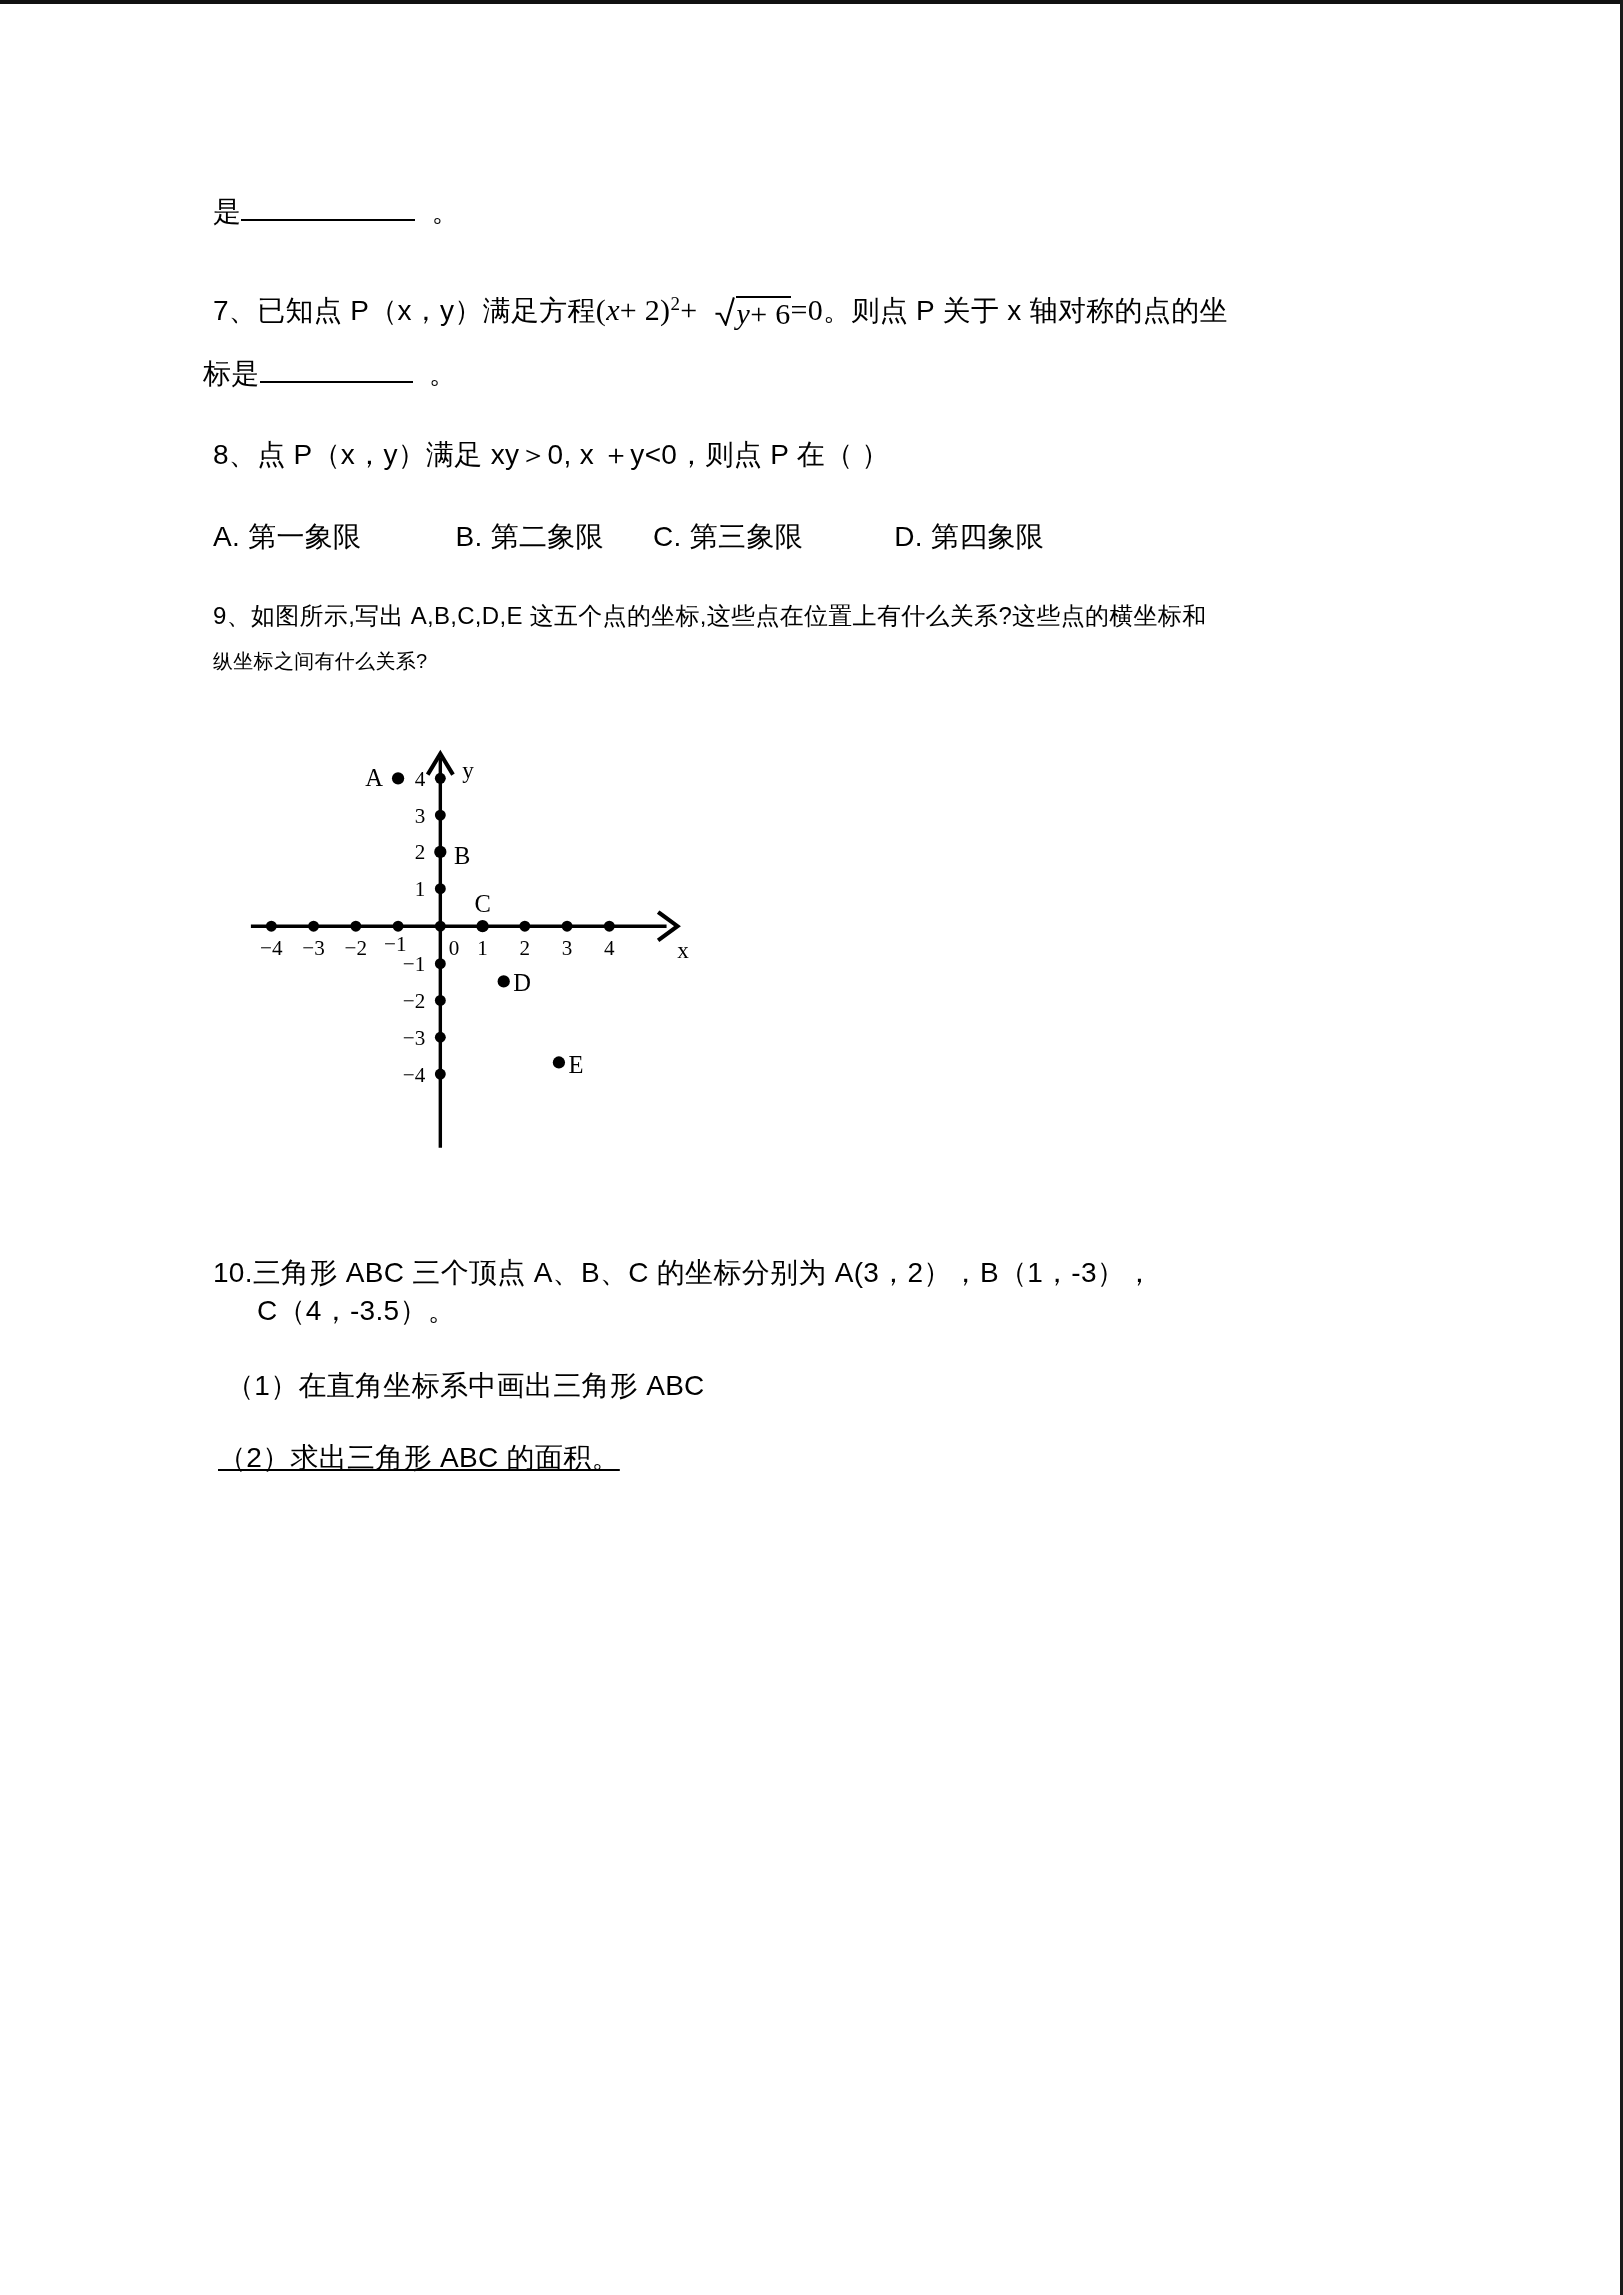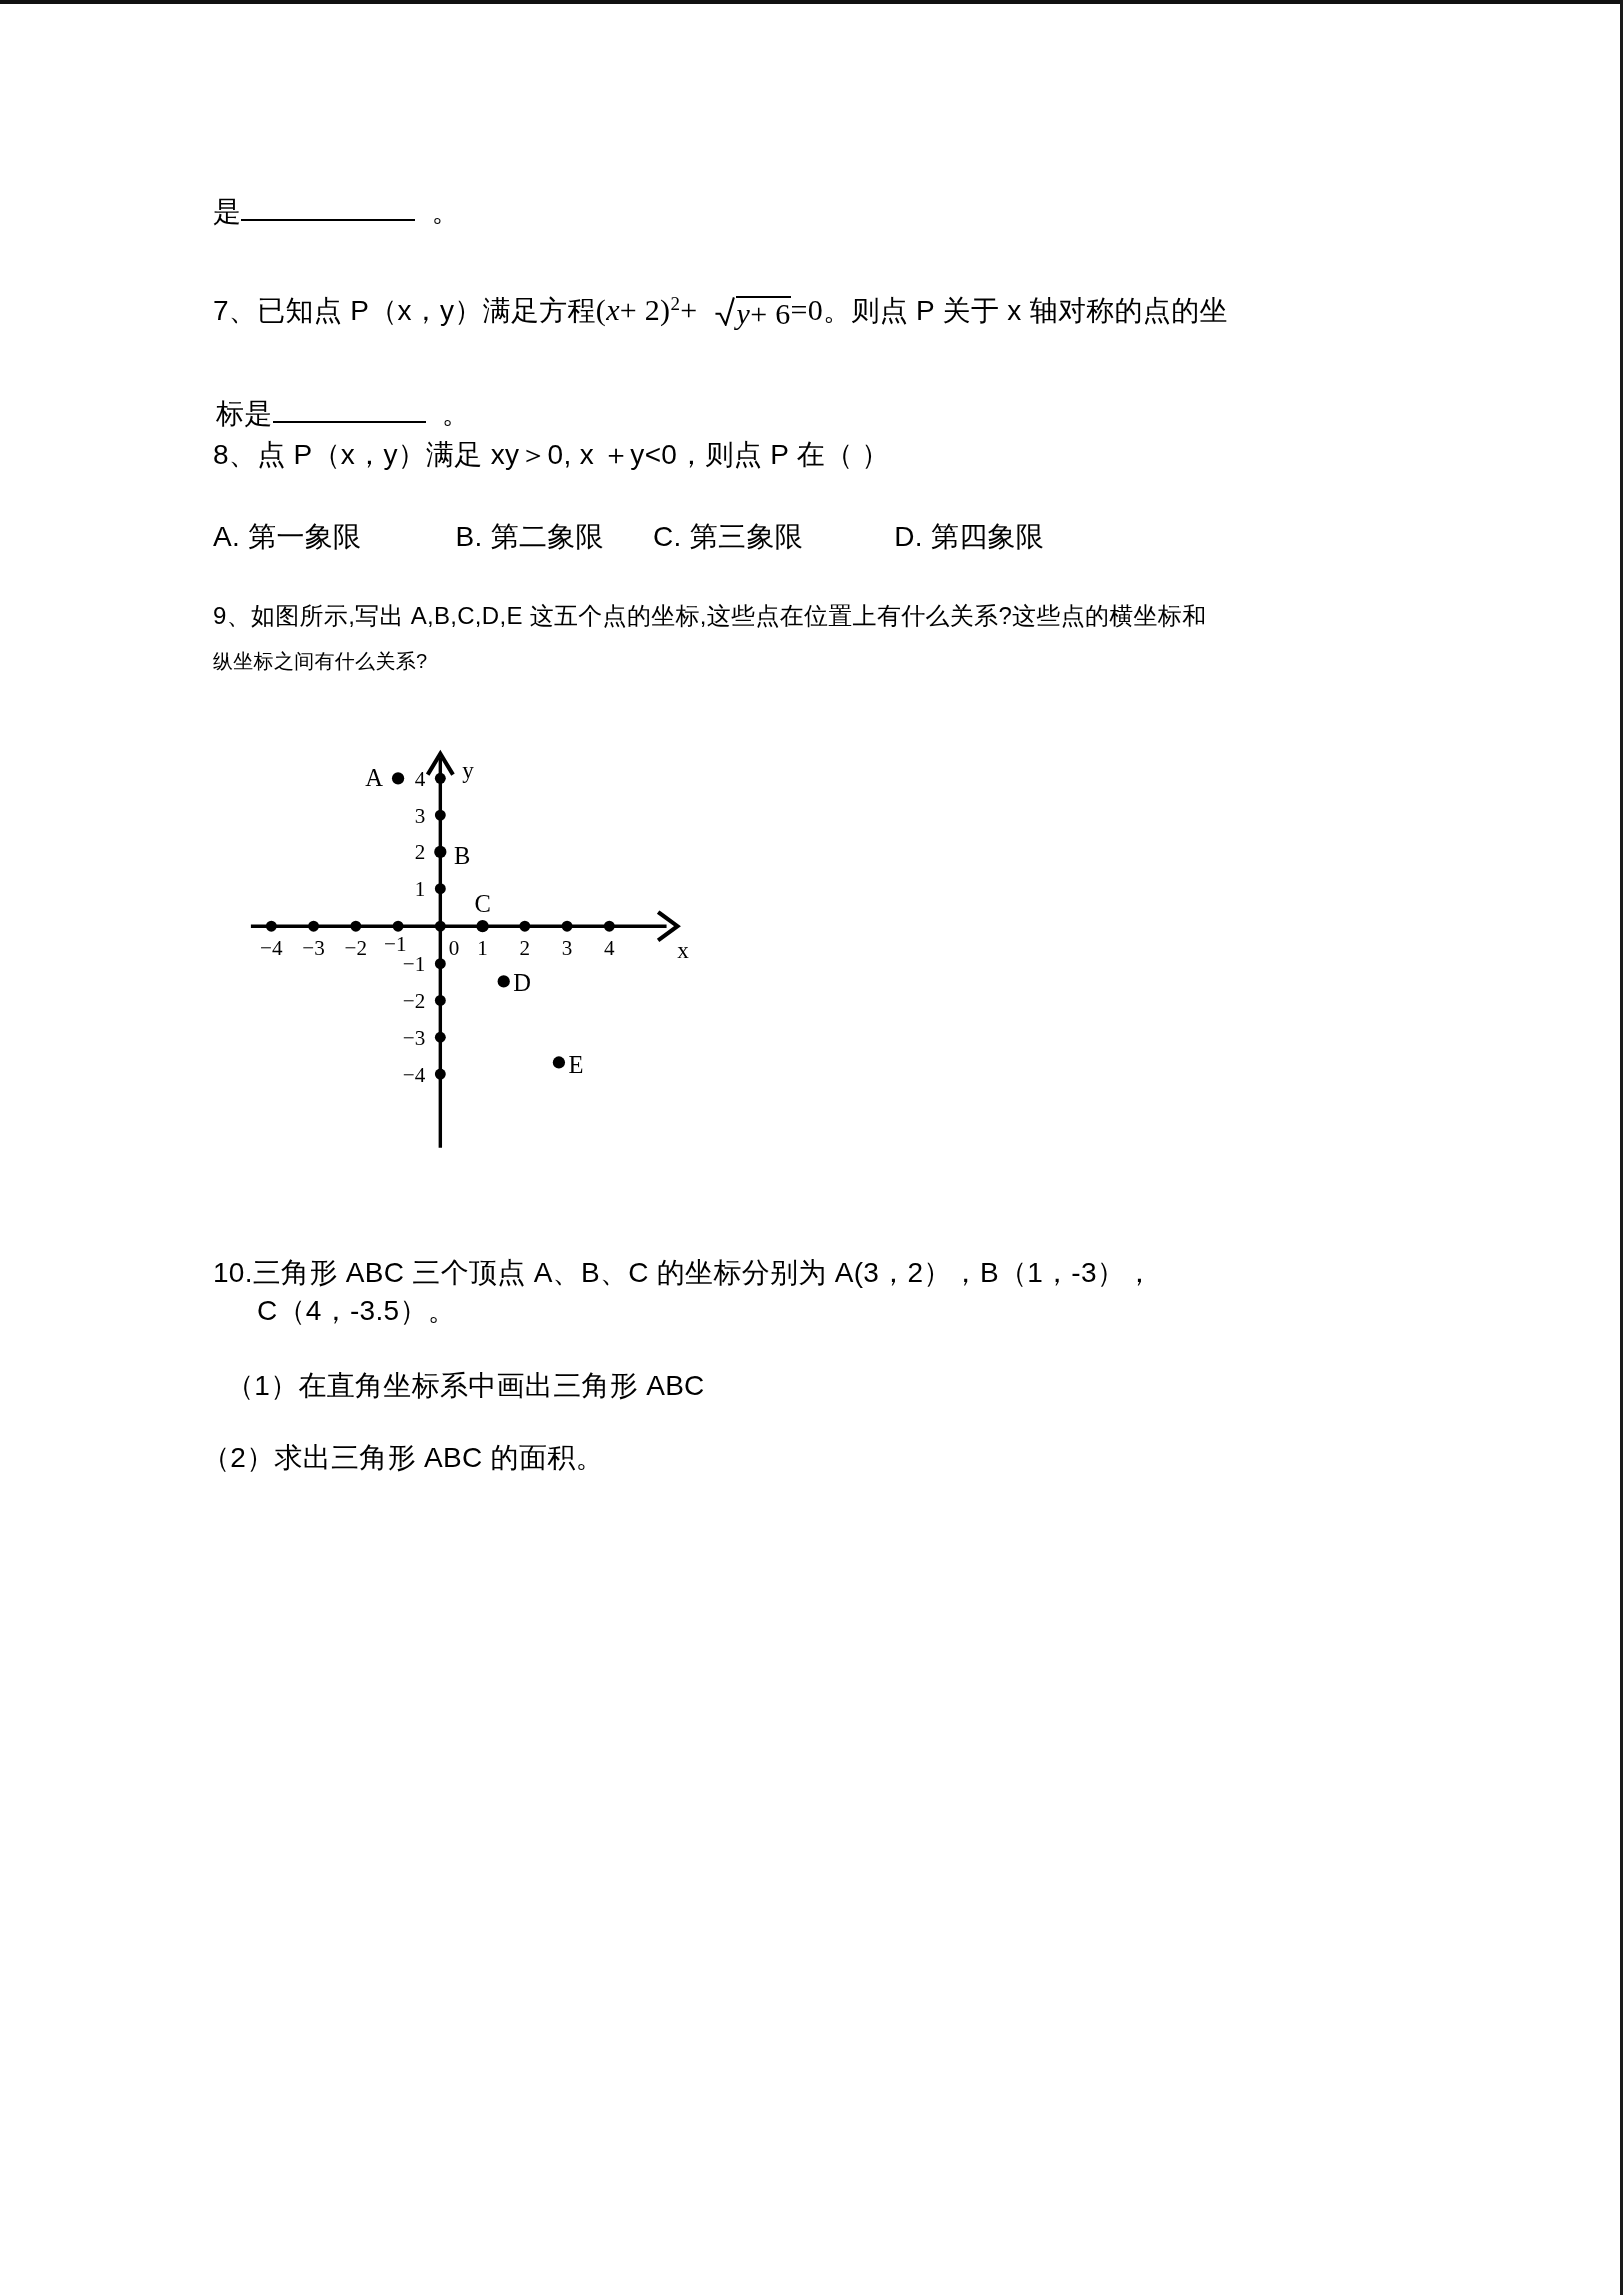--- a/index.html
+++ b/index.html
@@ -131,21 +131,21 @@
 
     <div class="line" style="left:213px; top:193px;">
       <span>是</span><span class="blank-ul blank-w1"></span>&nbsp;&nbsp;<span>。</span>
     </div>
 
     <div class="line" style="left:213px; top:280px;margin-top:12px;">
       <span>7、</span><span>已知点 P（x，y）满足方程</span><span class="mathnum">(</span><span class="mathvar">x</span><span class="mathnum">+ 2)</span><span class="sup">2</span><span class="mathnum">+</span>&nbsp;&nbsp;<span class="radical"><span class="bar"></span><svg class="hook" viewBox="0 0 32 44">
             <path d="M2 26 L9 26 L17 42 L29 2" fill="none" stroke="#000" stroke-width="3"></path>
           </svg><span class="mathvar">y</span><span class="mathnum">+ 6</span></span><span class="mathnum">=0</span><span>。则点 P 关于 x 轴对称的点的坐</span>
     </div>
-    <div class="line" style="left:216px; top:355px;margin-top:40px;">
+    <div class="line" style="left:203px; top:355px;">
       <span>标是</span><span class="blank-ul blank-w2"></span>&nbsp;&nbsp;<span>。</span>
     </div>
 
     <div class="line" style="left:213px; top:436px;">
       <span>8、</span><span>点 P（x，y）满足  xy＞0, x ＋y&lt;0，则点 P 在（        ）</span>
     </div>
     <div class="line" style="left:213px; top:518px;">
       <span class="mc-opt"><span>A.</span>&nbsp;<span>第一象限</span></span>
       <span style="display:inline-block;width:78px"></span>
       <span class="mc-opt"><span>B.</span>&nbsp;<span>第二象限</span></span>
@@ -233,19 +233,19 @@
 
     <div class="line" style="left:213px; top:1210px;margin-top:44px;">
       <span>10.三角形 ABC 三个顶点 A、B、C 的坐标分别为 A(3，2），B（1，-3），</span>
     </div>
     <div class="line" style="left:213px; top:1292px;margin-left:44px;">
       <span>C（4，-3.5）。</span>
     </div>
     <div class="line" style="left:226px; top:1367px;text-align:right;">
       <span>（1）在直角坐标系中画出三角形 ABC</span>
     </div>
-    <div class="line" style="left:202px; top:1439px;">
+    <div class="line" style="left:218px; top:1439px;text-decoration:underline;">
       <span>（2）求出三角形  ABC 的面积。</span>
     </div>
 
   </div>
 </div>
 
 
 </body></html>

